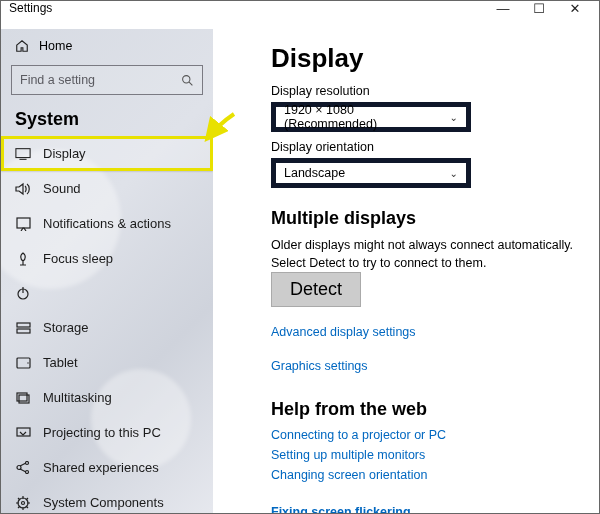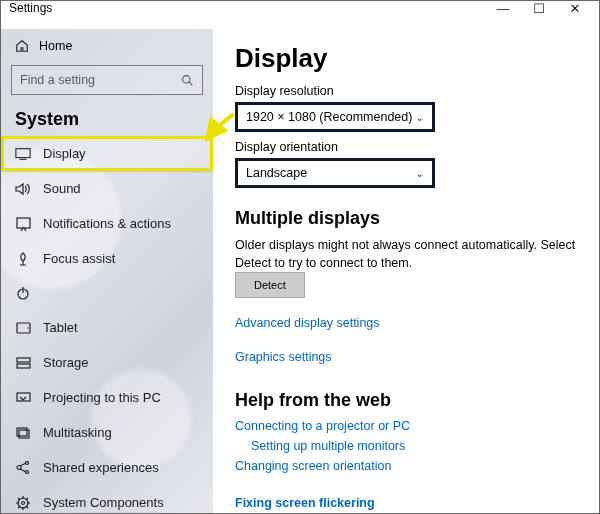--- a/index.html
+++ b/index.html
@@ -2,41 +2,41 @@
 <html><head>
 <meta charset="utf-8">
 <style>
   * { box-sizing: border-box; margin: 0; padding: 0; }
   body { font-family: "Segoe UI", Arial, sans-serif; font-size: 13px; color: #000; background: #fff; }
   .window { width: 600px; height: 514px; border: 1px solid #666; display: flex; flex-direction: column; position: relative; overflow: hidden; }
   .titlebar { height: 28px; display: flex; align-items: flex-start; padding: 0 6px 0 8px; font-size: 12px; }
   .titlebar .title { flex: 0 0 auto; }
   .titlebar .spacer { flex: 1; }
   .winctrl { width: 36px; text-align: center; font-size: 13px; font-family: Arial, sans-serif; color:#222; }
-  .body { flex: 1; display: flex; min-height: 0; }
+  .body { flex: 1; display: flex; min-height: 0; gap: 36px; }
   .sidebar { width: 212px; background: linear-gradient(135deg,#d7dbe3 0%,#dfe2e9 40%,#cfd3dc 70%,#e6e8ee 100%); display:flex; flex-direction:column; position:relative; }
   .sidebar .bubble { position:absolute; border-radius:50%; background:rgba(255,255,255,0.35); filter:blur(2px); }
   .b1 { width:140px;height:140px; left:-20px; top:120px; }
   .b2 { width:100px;height:100px; left:90px; top:340px; }
   .home { display:flex; align-items:center; gap:10px; padding:10px 14px 6px 14px; font-size:12.5px;}
   .search { margin:6px 10px 10px 10px; height:30px; border:1px solid #7a7a82; display:flex; align-items:center; padding:8px 8px; color:#5a5a60; font-size:12.5px; background:rgba(255,255,255,0.1); }
   .search span.ph { flex:1; }
   .syslabel { padding:4px 14px 6px 14px; font-weight:600; font-size:18px; }
   .nav { flex:1; overflow:hidden; }
   .nav-item { display:flex; align-items:center; gap:12px; padding:10px 14px; font-size:13px; color:#1a1a1a; position:relative;}
   .nav-item .ic { width:16px; display:flex; justify-content:center; }
   .highlight { position:absolute; inset:0; border:3px solid #e8e100; pointer-events:none; box-shadow:0 0 2px rgba(0,0,0,0.3);}
   .main { flex:1; padding:14px 22px 0 22px; overflow:auto; }
   .main h1 { font-size:26px; font-weight:600; margin-bottom:10px; }
   .label { font-size:12.5px; margin:8px 0 4px 0; }
-  .select { width:200px; height:30px; border:3px solid #0f172a; display:flex; align-items:center; padding:0 8px; font-size:12.5px; justify-content:space-between; }
+  .select { width:200px; height:30px; border:5px solid #0f172a; display:flex; align-items:center; padding:0 8px; font-size:12.5px; justify-content:space-between; }
   .select .chev { font-size:10px; color:#333; }
   h2 { font-size:18px; font-weight:600; margin:20px 0 8px 0; }
   .para { font-size:12.5px; line-height:1.4; }
-  .btn { display:inline-block; padding:6px 18px; background:#ccc; border:1px solid #aaa; font-size:11px; }
+  .btn { display:inline-block; padding:6px 18px; background:#ccc; border:1px solid #aaa; font-size:18px; }
   .link { color:#0067c0; font-size:12.5px; display:block; margin:20px 0; cursor:pointer;}
   .arrow { position:absolute; left:198px; top:108px; pointer-events:none; }
   svg { display:block; }
 </style>
 </head>
 <body>
 
 <div class="window">
   <div class="titlebar">
     <span class="title">Settings</span>
@@ -94,65 +94,65 @@
               </svg>
             </span>
           <span>Notifications &amp; actions</span>
         </div>
         <div class="nav-item">
           <span class="ic">
               <svg width="14" height="14" viewBox="0 0 14 14">
                 <path fill="none" stroke="#222" stroke-width="1.2" d="M7 1C4 3 4 7 7 9c3-2 3-6 0-8zM7 9v4M4 13h6"></path>
               </svg>
             </span>
-          <span>Focus assist</span>
+          <span>Focus sleep</span>
         </div>
         <div class="nav-item">
           <span class="ic">
               <svg width="14" height="14" viewBox="0 0 14 14">
                 <circle cx="7" cy="8" r="5" fill="none" stroke="#222" stroke-width="1.2"></circle>
                 <line x1="7" y1="1" x2="7" y2="7" stroke="#222" stroke-width="1.2"></line>
               </svg>
             </span>
         </div>
         <div class="nav-item">
           <span class="ic">
               <svg width="15" height="12" viewBox="0 0 15 12">
+                <rect x="1" y="1" width="13" height="4" fill="none" stroke="#222" stroke-width="1.2"></rect>
+                <rect x="1" y="7" width="13" height="4" fill="none" stroke="#222" stroke-width="1.2"></rect>
+              </svg>
+            </span>
+          <span>Storage</span>
+        </div>
+        <div class="nav-item">
+          <span class="ic">
+              <svg width="15" height="12" viewBox="0 0 15 12">
                 <rect x="1" y="1" width="13" height="10" rx="1" fill="none" stroke="#222" stroke-width="1.2"></rect>
                 <circle cx="12" cy="6" r="0.7" fill="#222"></circle>
               </svg>
             </span>
           <span>Tablet</span>
         </div>
         <div class="nav-item">
           <span class="ic">
-              <svg width="15" height="12" viewBox="0 0 15 12">
-                <rect x="1" y="1" width="13" height="4" fill="none" stroke="#222" stroke-width="1.2"></rect>
-                <rect x="1" y="7" width="13" height="4" fill="none" stroke="#222" stroke-width="1.2"></rect>
-              </svg>
-            </span>
-          <span>Storage</span>
+              <svg width="14" height="12" viewBox="0 0 14 12">
+                <rect x="1" y="1" width="10" height="8" fill="none" stroke="#222" stroke-width="1.2"></rect>
+                <rect x="3" y="3" width="10" height="8" fill="none" stroke="#222" stroke-width="1.2"></rect>
+              </svg>
+            </span>
+          <span>Multitasking</span>
         </div>
         <div class="nav-item">
           <span class="ic">
               <svg width="15" height="12" viewBox="0 0 15 12">
                 <rect x="1" y="1" width="13" height="8" fill="none" stroke="#222" stroke-width="1.2"></rect>
                 <path d="M4 5l3 3 3-3" fill="none" stroke="#222" stroke-width="1.2"></path>
               </svg>
             </span>
           <span>Projecting to this PC</span>
-        </div>
-        <div class="nav-item">
-          <span class="ic">
-              <svg width="14" height="12" viewBox="0 0 14 12">
-                <rect x="1" y="1" width="10" height="8" fill="none" stroke="#222" stroke-width="1.2"></rect>
-                <rect x="3" y="3" width="10" height="8" fill="none" stroke="#222" stroke-width="1.2"></rect>
-              </svg>
-            </span>
-          <span>Multitasking</span>
         </div>
         <div class="nav-item">
           <span class="ic">
               <svg width="14" height="13" viewBox="0 0 14 13">
                 <path fill="none" stroke="#222" stroke-width="1.2" d="M4 5l6-3M4 8l6 3"></path>
                 <circle cx="3" cy="6.5" r="2" fill="none" stroke="#222" stroke-width="1.2"></circle>
                 <circle cx="11" cy="2" r="1.5" fill="none" stroke="#222" stroke-width="1.2"></circle>
                 <circle cx="11" cy="11" r="1.5" fill="none" stroke="#222" stroke-width="1.2"></circle>
               </svg>
             </span>
@@ -187,21 +187,21 @@
 
       <h2>Multiple displays</h2>
       <p class="para">Older displays might not always connect automatically. Select Detect to try to connect to them.</p>
       <span class="btn">Detect</span>
 
       <a class="link" style="margin-top:18px;">Advanced display settings</a>
       <a class="link">Graphics settings</a>
 
       <h2 style="margin-top:26px;">Help from the web</h2>
       <a class="link" style="margin:6px 0;">Connecting to a projector or PC</a>
-      <a class="link" style="margin:6px 16px;">Setting up multiple monitors</a>
+      <a class="link" style="margin:6px 0;">Setting up multiple monitors</a>
       <a class="link" style="margin:6px 0;">Changing screen orientation</a>
       <a class="link" style="margin:23px 0;font-weight:bold;">Fixing screen flickering</a>
 
       
       
     </div>
   </div>
 
   <svg class="arrow" width="40" height="40">
     <defs>

